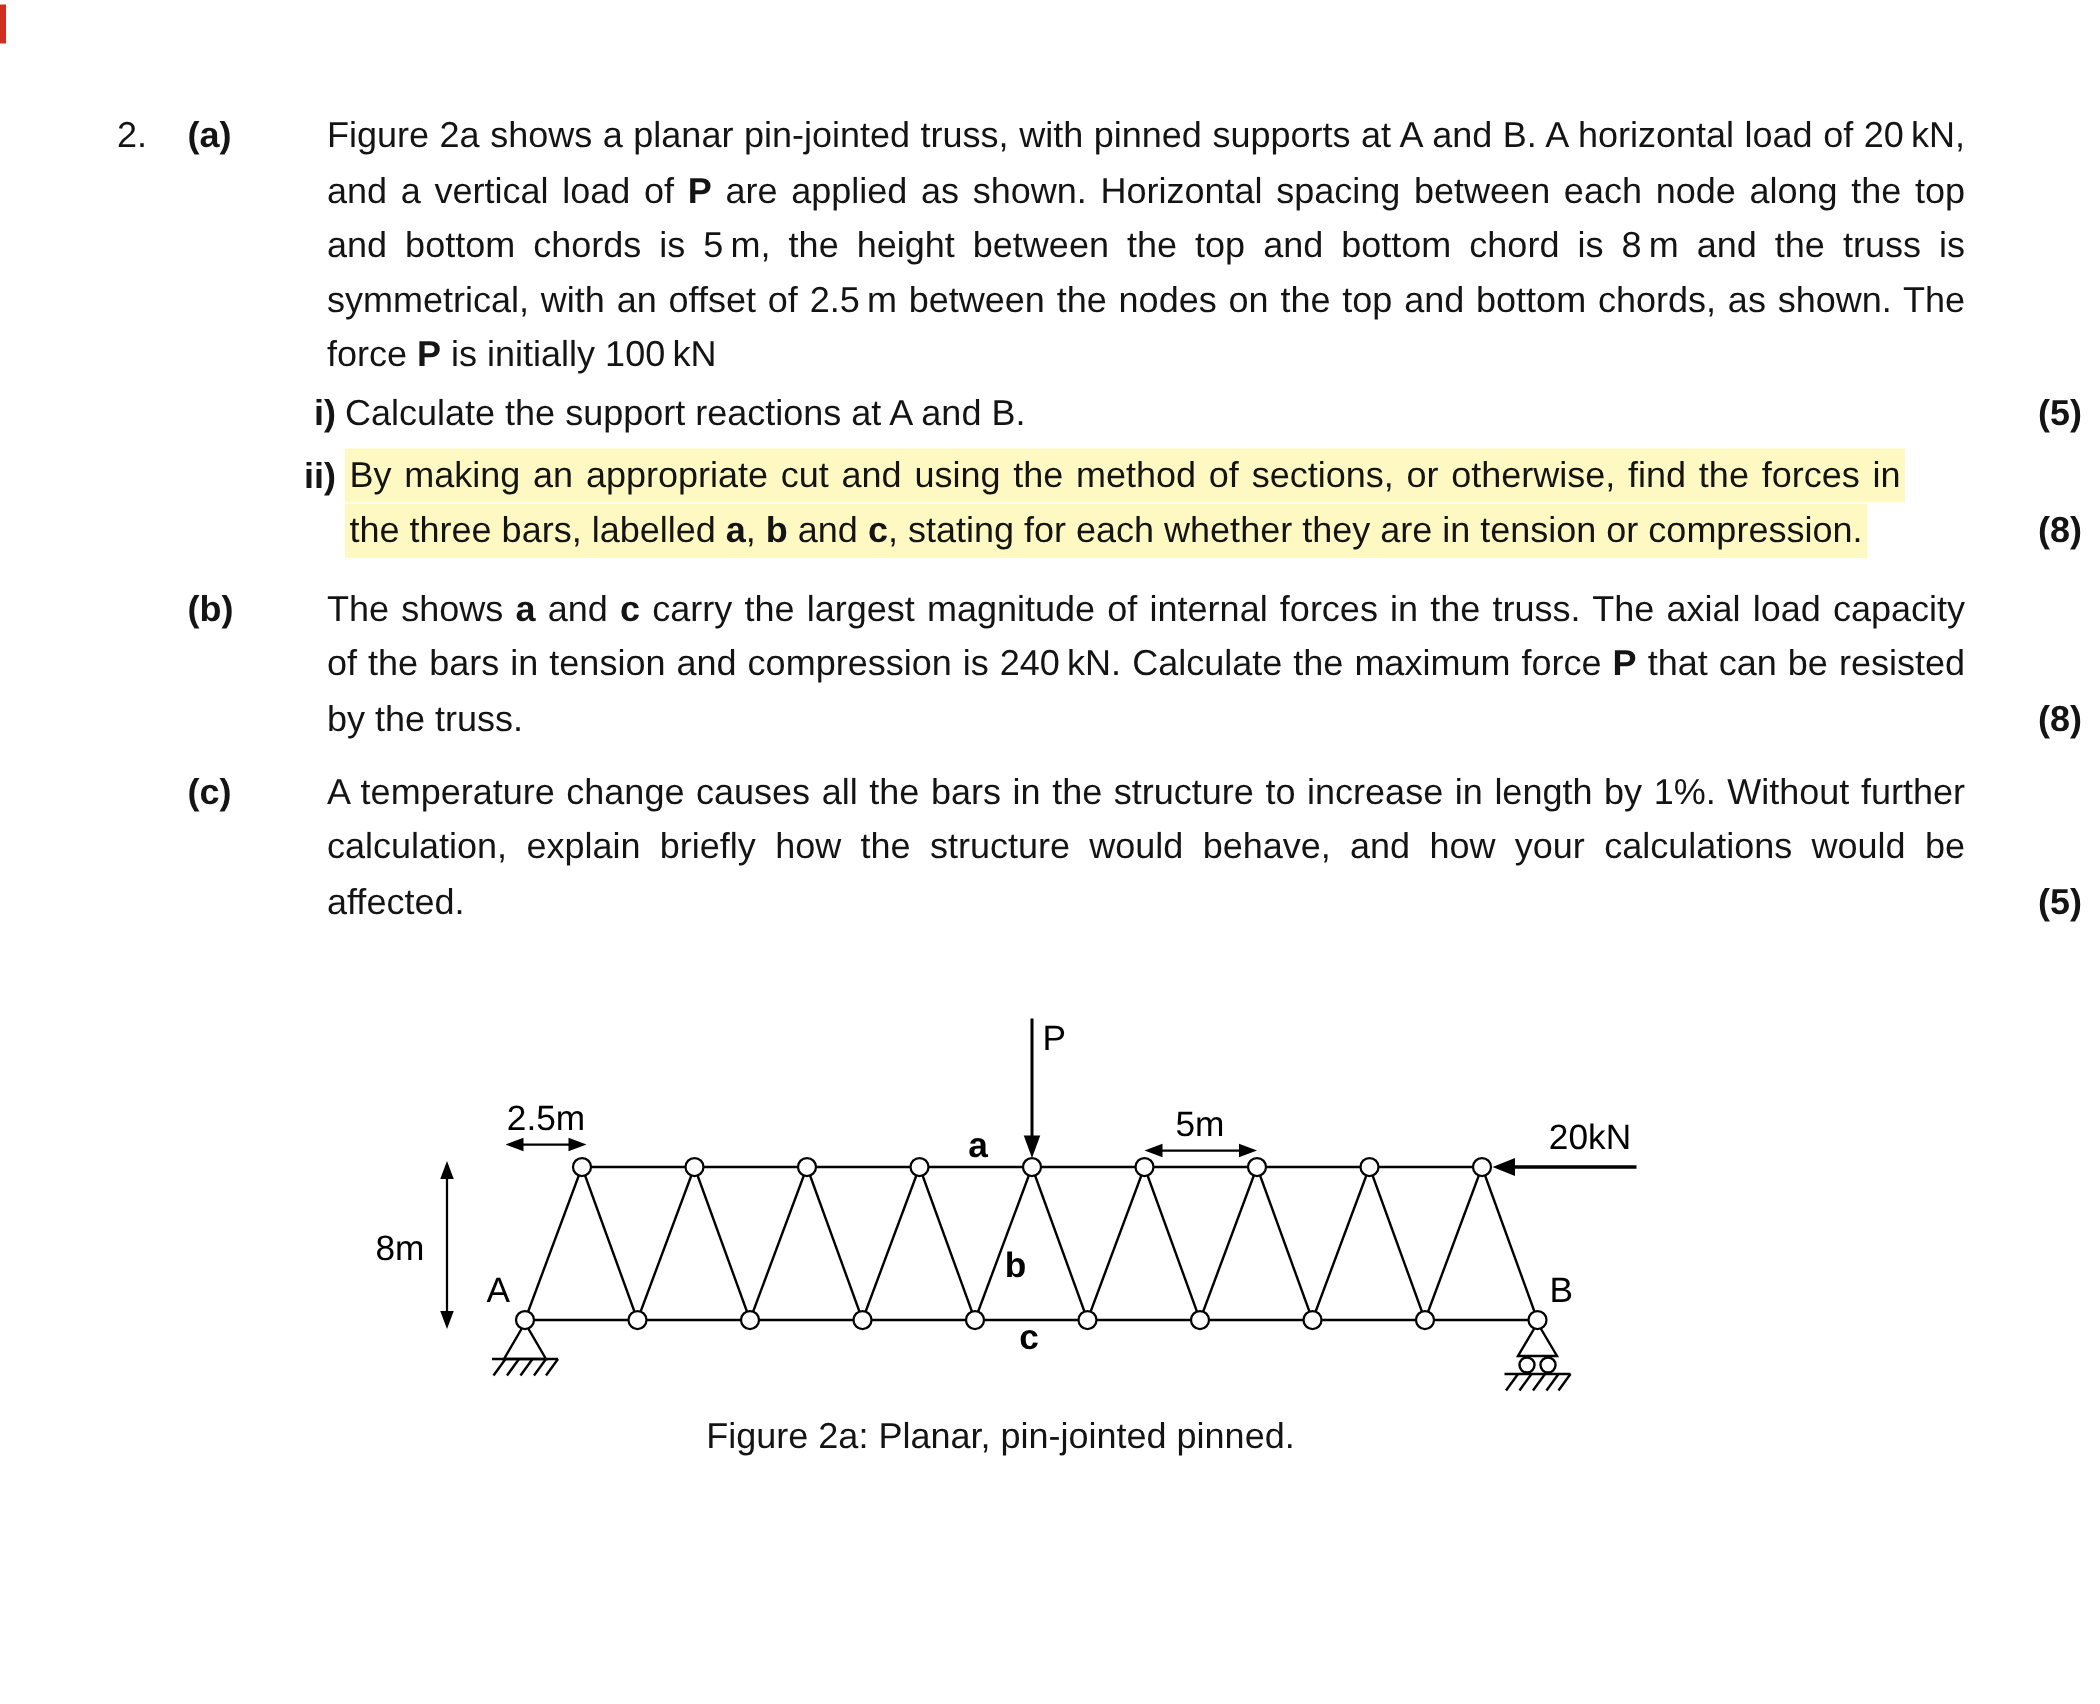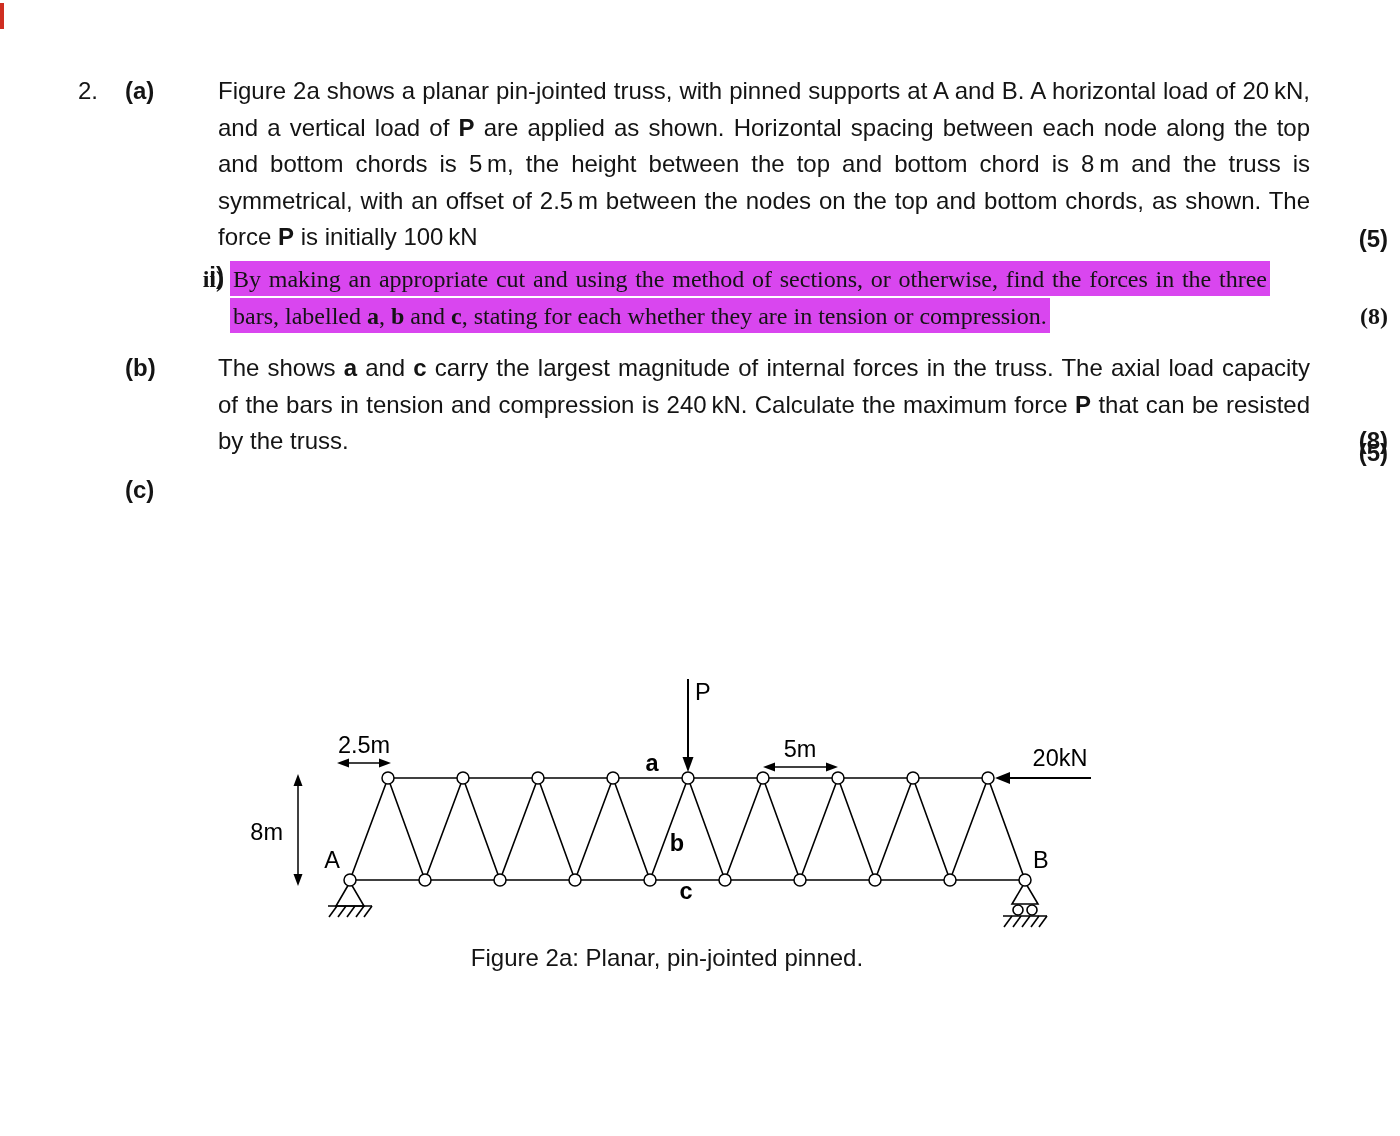--- a/index.html
+++ b/index.html
@@ -30,28 +30,28 @@
   .sub { position:relative; padding-left:152px; }
   .sub-label {
     position:absolute; left:96px; top:0;
     width:50px; text-align:right;
     font-weight:bold;
   }
   .sub-text { width:1040px; text-align:justify; }
   .marks { position:absolute; right:0; bottom:0; font-weight:bold; }
   b { font-weight:bold; }
   .hl {
-    background:#d946ef;
+    background:#fef9c3;
     padding:4.5px 3px;
     -webkit-box-decoration-break:clone;
     box-decoration-break:clone;
   }
   .mb2 { margin-bottom:2px; }
   .mb5 { margin-bottom:5px; }
-  .mb16 { margin-bottom:16px;font-family:Liberation Serif, serif; }
+  .mb16 { margin-bottom:16px; }
   .mb12 { margin-bottom:12px; }
   .figure { position:absolute; left:0; top:660px; width:1400px; }
   .truss-svg { display:block; }
   .caption {
     position:relative; left:-33px;
     width:1400px; margin-top:4px;
     text-align:center;
     font-size:24px;
   }
   svg text {
@@ -70,37 +70,39 @@
   <div class="content">
 
     <div class="part mb2">
       <span class="qnum">2.</span>
       <span class="plabel">(a)</span>
       <p class="part-text"><span>Figure 2a shows a planar pin-jointed truss, with pinned supports at A and B. A horizontal load of 20 kN, and a vertical load of </span><b>P</b><span> are applied as shown. Horizontal spacing between each node along the top and bottom chords is 5 m, the height between the top and bottom chord is 8 m and the truss is symmetrical, with an offset of 2.5 m between the nodes on the top and bottom chords, as shown. The force </span><b>P</b><span> is initially 100 kN</span></p>
     </div>
 
     <div class="sub mb5">
       <span class="sub-label">i)</span>
+      <p class="sub-text"><span>Calculate the support reactions at A and B.</span></p>
       <span class="marks">(5)</span>
     </div>
 
     <div class="sub mb16">
       <span class="sub-label">ii)</span>
       <p class="sub-text"><span class="hl"><span>By making an appropriate cut and using the method of sections, or otherwise, find the forces in the three bars, labelled </span><b>a</b><span>, </span><b>b</b><span> and </span><b>c</b><span>, stating for each whether they are in tension or compression.</span></span></p>
       <span class="marks">(8)</span>
     </div>
 
     <div class="part mb12">
       <span class="plabel">(b)</span>
       <p class="part-text"><span>The shows </span><b>a</b><span> and </span><b>c</b><span> carry the largest magnitude of internal forces in the truss. The axial load capacity of the bars in tension and compression is 240 kN. Calculate the maximum force </span><b>P</b><span> that can be resisted by the truss.</span></p>
       <span class="marks">(8)</span>
     </div>
 
     <div class="part">
       <span class="plabel">(c)</span>
+      <p class="part-text"><span>A temperature change causes all the bars in the structure to increase in length by 1%. Without further calculation, explain briefly how the structure would behave, and how your calculations would be affected.</span></p>
       <span class="marks">(5)</span>
     </div>
 
   </div>
 
   <div class="figure">
     <svg class="truss-svg" viewBox="0 660 1400 280" width="1400" height="280" xmlns="http://www.w3.org/2000/svg">
 
       <g stroke="#000" stroke-width="1.6" fill="none">
         <line x1="388" y1="778" x2="988" y2="778"></line>

